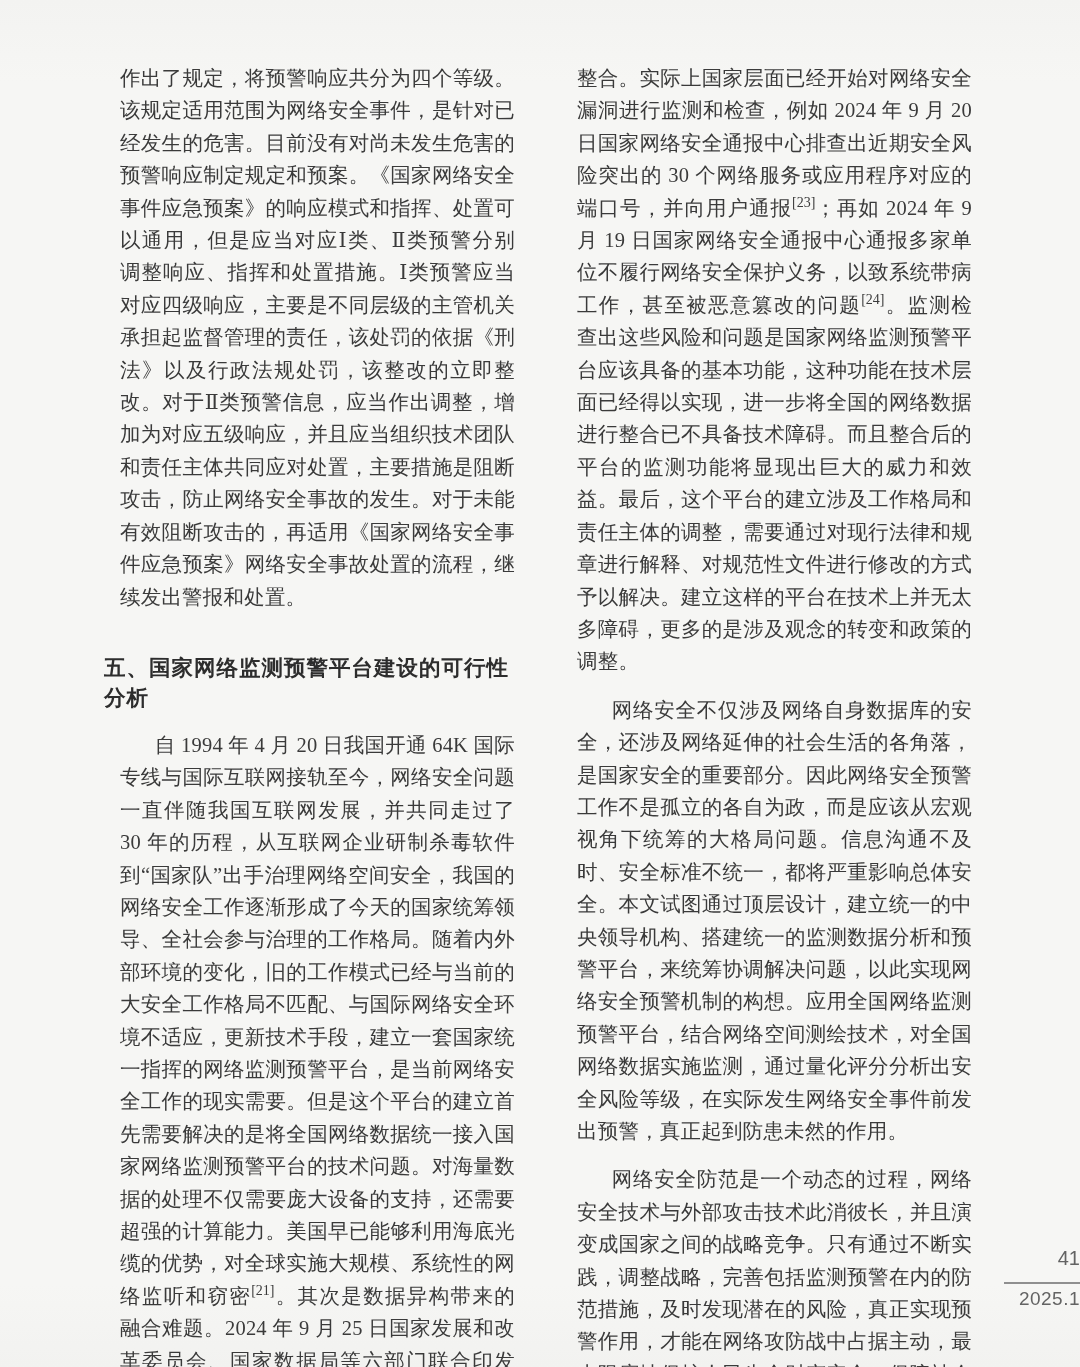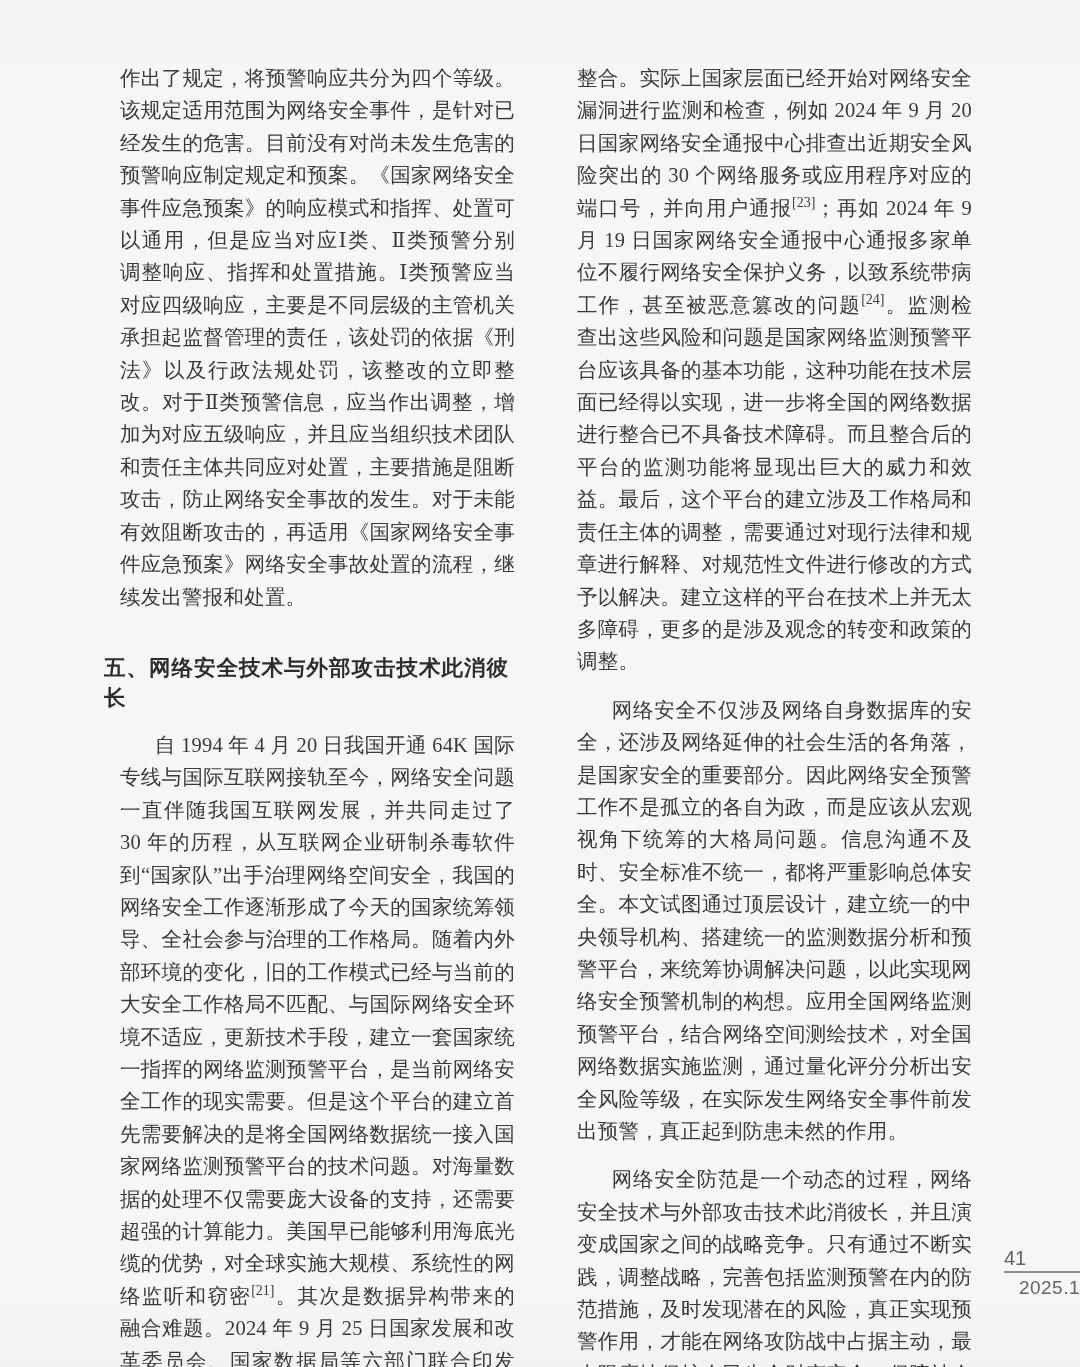--- a/index.html
+++ b/index.html
@@ -50,24 +50,24 @@
   }
   .footer {
     position: absolute;
     left: 1004px;
     top: 1246px;
     width: 76px;
     font-family: "Liberation Sans", "DejaVu Sans", sans-serif;
     color: #636363;
   }
   .footer .pageno {
-    text-align: left;
+    text-align: right;
     font-size: 20px;
     line-height: 24px;
-    padding-bottom: 1px;
+    padding-bottom: 12px;
   }
   .footer .rule {
     border: 0;
     border-top: 2px solid #8f8f8f;
     margin: 0 0 4px 0;
     width: 100%;
   }
   .footer .issue {
     font-size: 19px;
     line-height: 22px;
@@ -75,21 +75,21 @@
     text-align: right;
   }
 </style>
 </head>
 <body>
 
 <div class="page">
 
   <div class="col col-left">
     <p>作出了规定，将预警响应共分为四个等级。该规定适用范围为网络安全事件，是针对已经发生的危害。目前没有对尚未发生危害的预警响应制定规定和预案。《国家网络安全事件应急预案》的响应模式和指挥、处置可以通用，但是应当对应Ⅰ类、Ⅱ类预警分别调整响应、指挥和处置措施。Ⅰ类预警应当对应四级响应，主要是不同层级的主管机关承担起监督管理的责任，该处罚的依据《刑法》以及行政法规处罚，该整改的立即整改。对于Ⅱ类预警信息，应当作出调整，增加为对应五级响应，并且应当组织技术团队和责任主体共同应对处置，主要措施是阻断攻击，防止网络安全事故的发生。对于未能有效阻断攻击的，再适用《国家网络安全事件应急预案》网络安全事故处置的流程，继续发出警报和处置。</p>
-    <div class="section-heading">五、网络安全技术与外部攻击技术此消彼长</div>
+    <div class="section-heading">五、国家网络监测预警平台建设的可行性分析</div>
     <p class="indent">自 1994 年 4 月 20 日我国开通 64K 国际专线与国际互联网接轨至今，网络安全问题一直伴随我国互联网发展，并共同走过了 30 年的历程，从互联网企业研制杀毒软件到“国家队”出手治理网络空间安全，我国的网络安全工作逐渐形成了今天的国家统筹领导、全社会参与治理的工作格局。随着内外部环境的变化，旧的工作模式已经与当前的大安全工作格局不匹配、与国际网络安全环境不适应，更新技术手段，建立一套国家统一指挥的网络监测预警平台，是当前网络安全工作的现实需要。但是这个平台的建立首先需要解决的是将全国网络数据统一接入国家网络监测预警平台的技术问题。对海量数据的处理不仅需要庞大设备的支持，还需要超强的计算能力。美国早已能够利用海底光缆的优势，对全球实施大规模、系统性的网络监听和窃密<sup class="ref">[21]</sup>。其次是数据异构带来的融合难题。2024 年 9 月 25 日国家发展和改革委员会、国家数据局等六部门联合印发《国家数据标准体系建设指南》，提出到 2026 年底基本建成国家数据标准体系，届时将实现顺畅的数据流通、融合<sup class="ref">[22]</sup>。第三是对监测模式的</p>
   </div>
 
   <div class="col col-right">
     <p>整合。实际上国家层面已经开始对网络安全漏洞进行监测和检查，例如 2024 年 9 月 20 日国家网络安全通报中心排查出近期安全风险突出的 30 个网络服务或应用程序对应的端口号，并向用户通报<sup class="ref">[23]</sup>；再如 2024 年 9 月 19 日国家网络安全通报中心通报多家单位不履行网络安全保护义务，以致系统带病工作，甚至被恶意篡改的问题<sup class="ref">[24]</sup>。监测检查出这些风险和问题是国家网络监测预警平台应该具备的基本功能，这种功能在技术层面已经得以实现，进一步将全国的网络数据进行整合已不具备技术障碍。而且整合后的平台的监测功能将显现出巨大的威力和效益。最后，这个平台的建立涉及工作格局和责任主体的调整，需要通过对现行法律和规章进行解释、对规范性文件进行修改的方式予以解决。建立这样的平台在技术上并无太多障碍，更多的是涉及观念的转变和政策的调整。</p>
     <p class="indent">网络安全不仅涉及网络自身数据库的安全，还涉及网络延伸的社会生活的各角落，是国家安全的重要部分。因此网络安全预警工作不是孤立的各自为政，而是应该从宏观视角下统筹的大格局问题。信息沟通不及时、安全标准不统一，都将严重影响总体安全。本文试图通过顶层设计，建立统一的中央领导机构、搭建统一的监测数据分析和预警平台，来统筹协调解决问题，以此实现网络安全预警机制的构想。应用全国网络监测预警平台，结合网络空间测绘技术，对全国网络数据实施监测，通过量化评分分析出安全风险等级，在实际发生网络安全事件前发出预警，真正起到防患未然的作用。</p>
     <p class="indent">网络安全防范是一个动态的过程，网络安全技术与外部攻击技术此消彼长，并且演变成国家之间的战略竞争。只有通过不断实践，调整战略，完善包括监测预警在内的防范措施，及时发现潜在的风险，真正实现预警作用，才能在网络攻防战中占据主动，最大限度地保护人民生命财产安全、保障社会稳定和国家安全。</p>
   </div>
 
   <div class="footer">

